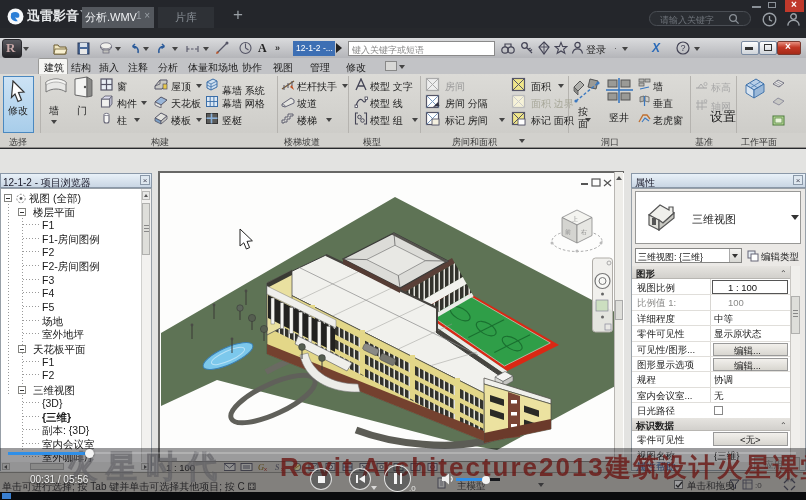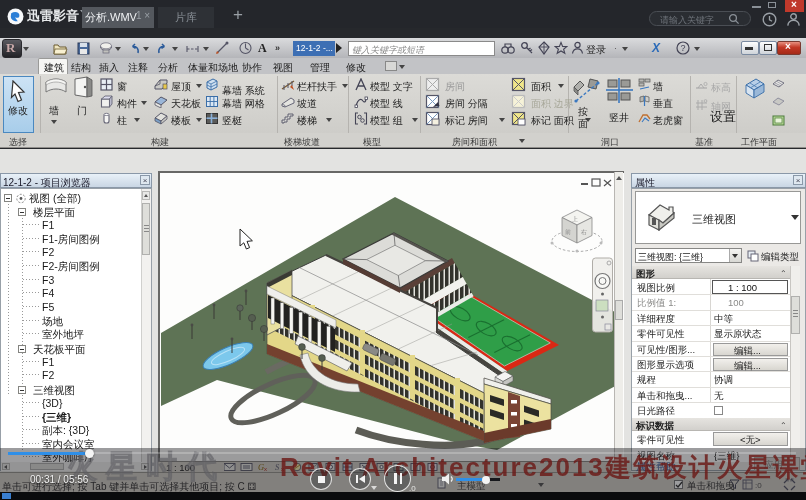--- a/index.html
+++ b/index.html
@@ -89,21 +89,21 @@
           <path d="M7.5 7 L7.5 2.5 M7.5 7 L10.5 9" stroke="#556" stroke-width="1.1"></path>
         </svg>
     <div class="a" style="left:258px;top:3px;font-size:12px;color:#222;font-weight:bold;font-family:'Liberation Serif',serif">A</div>
     <div class="a" style="left:275px;top:5px;font-size:9px;color:#333;font-weight:bold">»</div>
   </div>
   <div class="a" style="left:293px;top:3px;width:42px;height:15px;background:#3d6fb4;overflow:hidden">
         <span style="position:absolute;left:3px;top:2px;font-size:8.5px;color:#fff;white-space:nowrap">12-1-2 -...</span>
       </div>
   <div class="a" style="left:336px;top:5px;width:0;height:0;border-top:5px solid transparent;border-bottom:5px solid transparent;border-left:6px solid #222"></div>
   <div class="a" style="left:348px;top:3px;width:147px;height:15px;background:#fff;border:1px solid #8a8a8a"></div>
-  <div class="a cj" style="left:352px;top:6px;font-size:9px;font-style:italic;color:#8a8a8a">键入关键字或短语</div>
+  <div class="a cj" style="left:352px;top:6px;font-size:9px;color:#8a8a8a">键入关键字或短语</div>
   <div id="qaticons2">
     <svg class="a" style="left:500px;top:4px" width="16" height="13" viewBox="0 0 16 13">
           <circle cx="5" cy="8" r="3.2" fill="none" stroke="#445" stroke-width="1.2"></circle>
           <circle cx="11" cy="8" r="3.2" fill="none" stroke="#445" stroke-width="1.2"></circle>
           <path d="M5 5 L5 2 L11 2 L11 5" fill="none" stroke="#445" stroke-width="1.2"></path>
         </svg>
     <svg class="a" style="left:520px;top:3px" width="14" height="14" viewBox="0 0 14 14">
           <circle cx="4.5" cy="4.5" r="2.8" fill="none" stroke="#445" stroke-width="1.3"></circle>
           <path d="M6.5 6.5 L12 12 M10 10 L12 8.5 M8.5 8.5 L10.5 7" fill="none" stroke="#445" stroke-width="1.2"></path>
         </svg>
@@ -697,21 +697,21 @@
     <div class="a cj" style="left:5px;top:49.2px">零件可见性</div>
     <div class="a cj" style="left:82px;top:49.2px">显示原状态</div>
     <div class="a cj" style="left:5px;top:64.6px">可见性/图形...</div>
     <div class="a" style="left:81px;top:63.6px;width:75px;height:13px;background:linear-gradient(#f2f0ec,#d8d6d0);border:1px solid #999"></div>
     <div class="a cj" style="left:102px;top:65.6px">编辑...</div>
     <div class="a cj" style="left:5px;top:80px">图形显示选项</div>
     <div class="a" style="left:81px;top:79px;width:75px;height:13px;background:linear-gradient(#f2f0ec,#d8d6d0);border:1px solid #999"></div>
     <div class="a cj" style="left:102px;top:81px">编辑...</div>
     <div class="a cj" style="left:5px;top:95.4px">规程</div>
     <div class="a cj" style="left:82px;top:95.4px">协调</div>
-    <div class="a cj" style="left:5px;top:110.8px">单击和拖曳...</div>
+    <div class="a cj" style="left:5px;top:110.8px">室内会议室...</div>
     <div class="a cj" style="left:82px;top:110.8px">无</div>
     <div class="a cj" style="left:5px;top:126.2px">日光路径</div>
     <div class="a" style="left:82px;top:127.2px;width:9px;height:9px;border:1px solid #888;background:#fff"></div>
     <div class="a" style="left:0;top:138.6px;width:158px;height:13px;background:linear-gradient(#e6e4e0,#d2d0cc);border-bottom:1px solid #b8b6b2"></div>
     <div class="a cj" style="left:4px;top:140.6px;font-weight:bold">标识数据</div>
     <div class="a" style="left:148px;top:141.6px;font-size:8px;color:#444">⌃</div>
     <div class="a cj" style="left:5px;top:155px">零件可见性</div>
     <div class="a" style="left:81px;top:153px;width:75px;height:14px;background:linear-gradient(#f2f0ec,#d8d6d0);border:1px solid #999"></div>
     <div class="a cj" style="left:108px;top:155px">&lt;无&gt;</div>
     <div class="a cj" style="left:5px;top:171.4px">视图名称</div>

